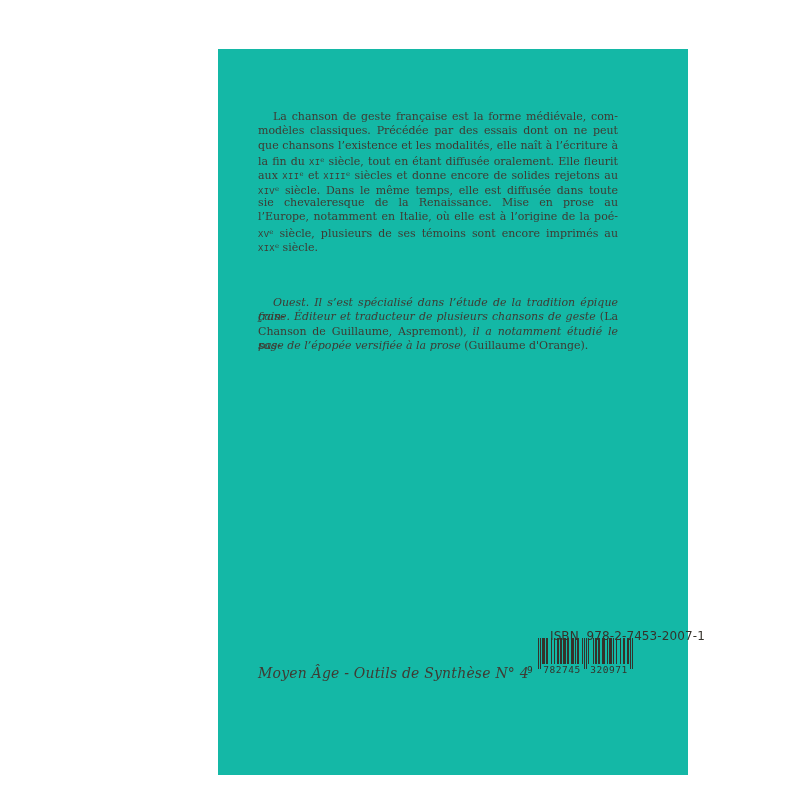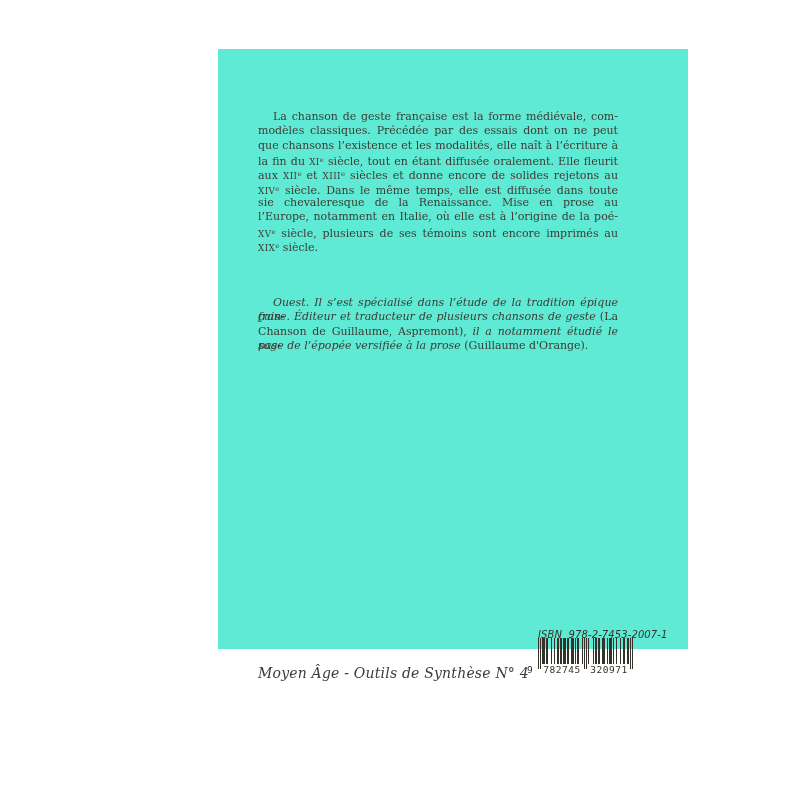--- a/index.html
+++ b/index.html
@@ -1,32 +1,32 @@
 <!DOCTYPE html>
 <html><head>
 <meta charset="utf-8">
 <style>
   html,body{margin:0;padding:0}
   .page{position:relative;width:800px;height:800px;background:#ffffff;overflow:hidden;}
-  .cover{position:absolute;left:218px;top:49px;width:470px;height:600px;background:#5eead4;}
+  .cover{position:absolute;left:218px;top:49px;width:470px;height:726px;background:#14b8a6;}
   .para{position:absolute;width:360px;font-family:"DejaVu Serif",serif;font-size:11px;
         line-height:14.35px;color:#3f3b33;}
   .p1{left:40px;top:61px;}
   .p2{left:40px;top:247px;font-style:italic;}
   .line{text-align:justify;text-align-last:justify;height:14.35px;}
   .line.last{text-align-last:left;}
   .line:first-child{text-indent:15px;}
   .rm{font-style:normal;}
-  .sc{font-size:0.8em;letter-spacing:0.4px;}
+  .sc{font-size:0.8em;letter-spacing:0.4px;font-family:Liberation Mono, monospace;}
   .sup{font-size:0.62em;vertical-align:0.45em;}
   .series{position:absolute;left:40px;top:616px;font-family:"DejaVu Serif",serif;
           font-style:italic;font-size:14px;color:#3f3b33;letter-spacing:0.2px;white-space:nowrap;}
   .barcode{position:absolute;left:320px;top:580px;width:95px;height:100px;color:#35322b;}
-  .isbn{position:absolute;left:0;top:0;font-family:"DejaVu Sans",sans-serif;font-size:10px;
-        letter-spacing:0.1px;white-space:pre;font-style:italic;}
+  .isbn{position:absolute;left:12px;top:0;font-family:"DejaVu Sans",sans-serif;font-size:12px;
+        letter-spacing:0.1px;white-space:pre;}
   .bars{position:absolute;left:0;top:9px;display:block;}
   .d{position:absolute;top:35px;font-family:"DejaVu Sans Mono",monospace;font-size:9.5px;}
   .d1{left:-11px;}
   .d2{left:3px;width:42px;text-align:center;letter-spacing:0.5px;}
   .d3{left:50px;width:42px;text-align:center;letter-spacing:0.5px;}
 </style>
 </head>
 <body>
 
 <div class="page">

